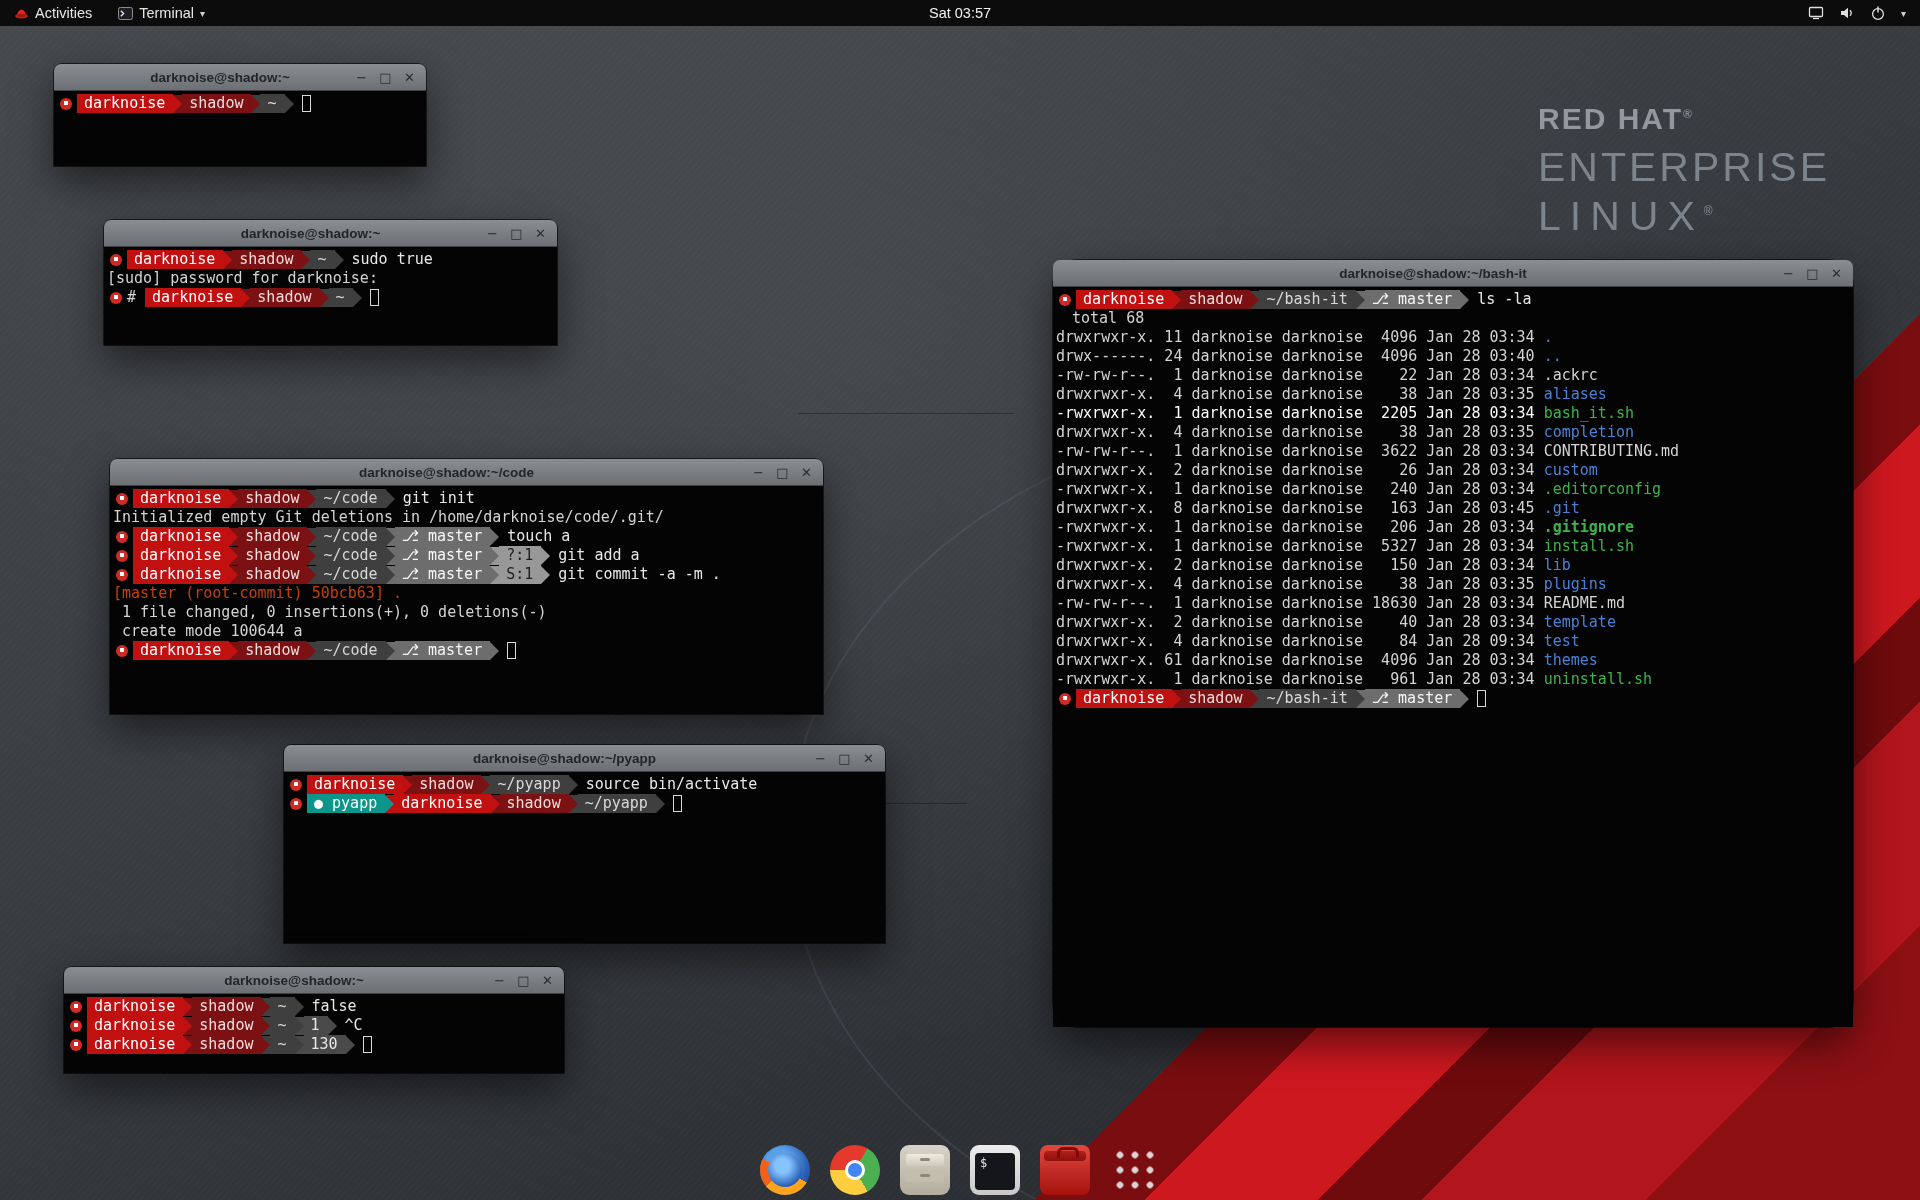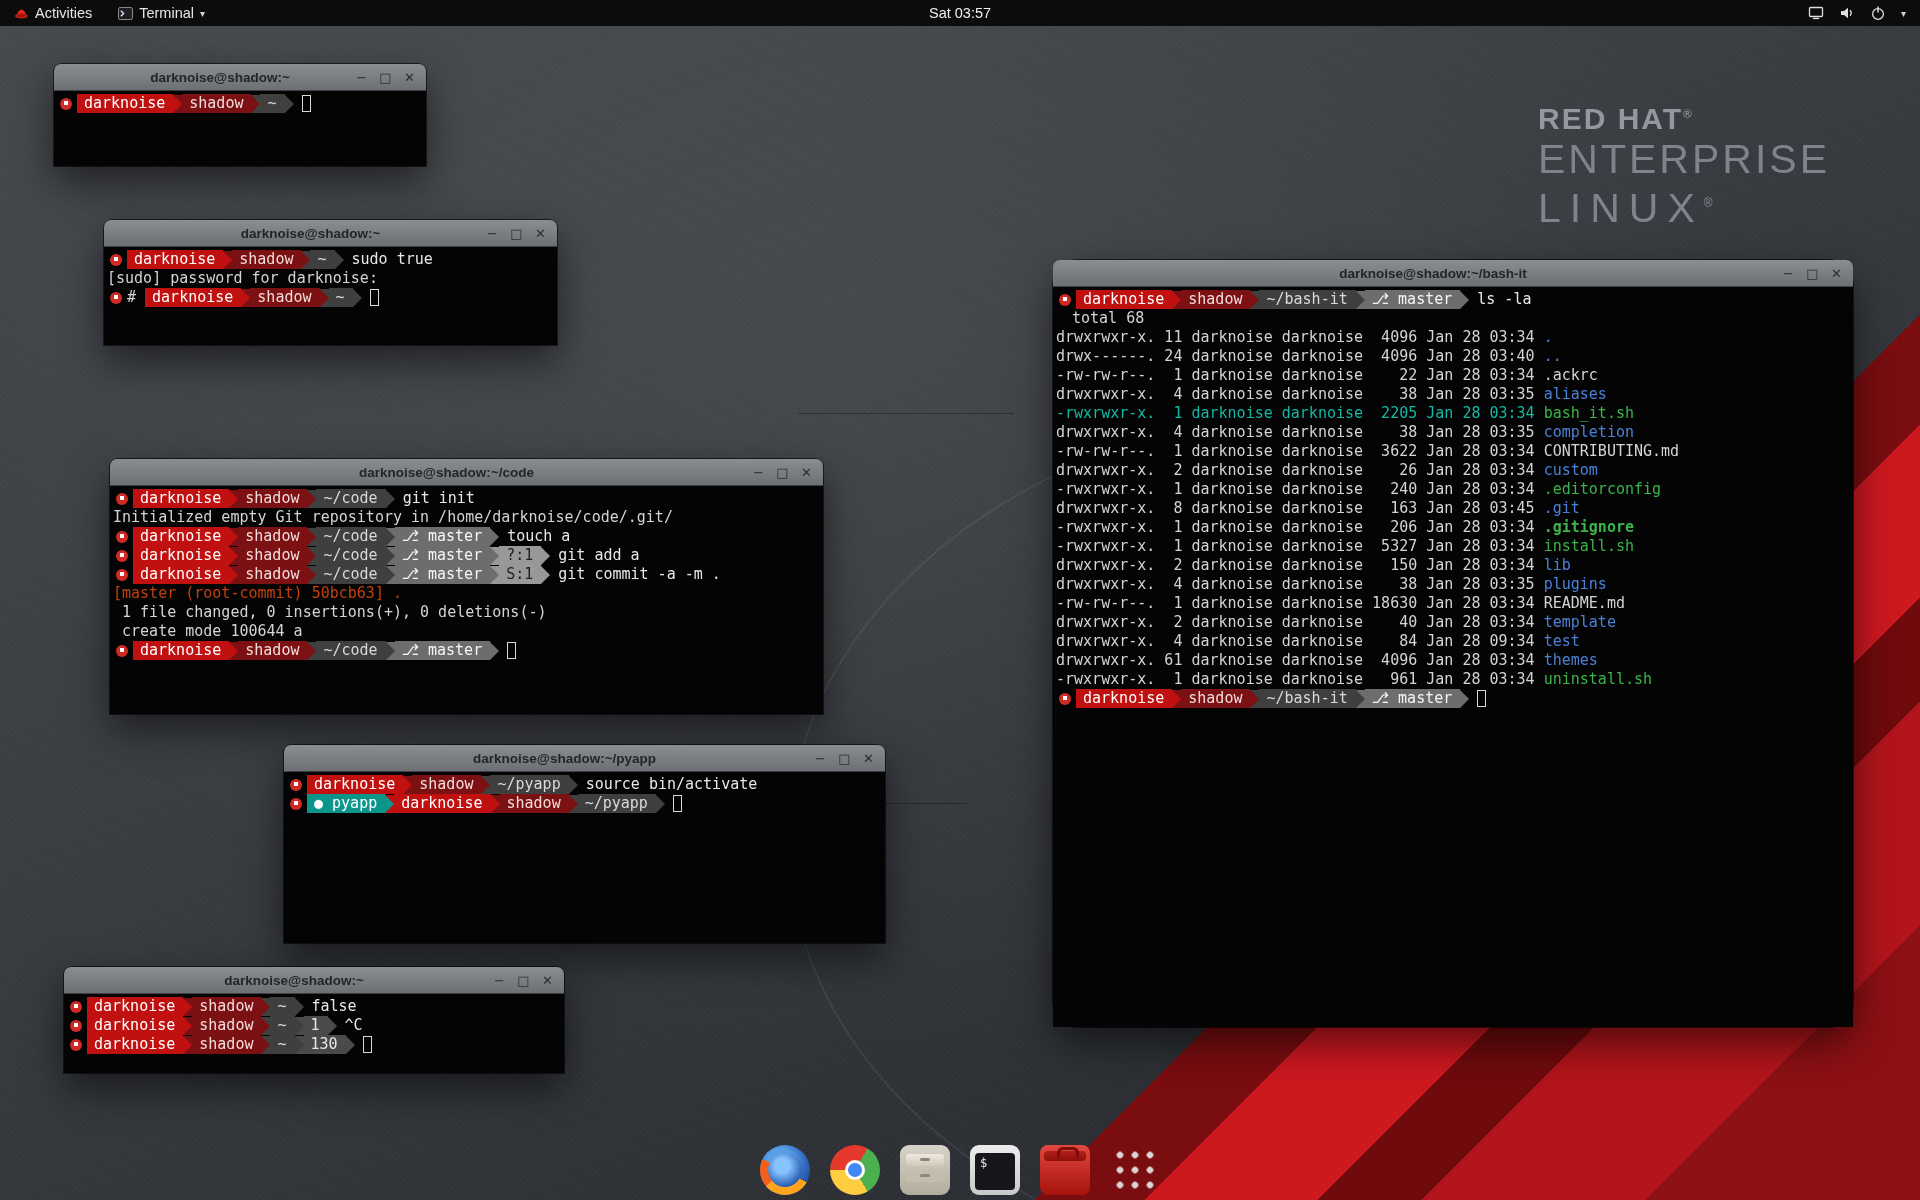--- a/index.html
+++ b/index.html
@@ -23,21 +23,21 @@
     background:linear-gradient(135deg,
       transparent 0 788px,
       #7a0d10 788px 866px,
       #ce1820 866px 988px,
       #6f0a0d 988px 1062px,
       #b2151b 1062px 1220px,
       #8c1014 1220px 1414px);}
   
   .brand{position:absolute;left:1538px;top:102px;z-index:4;user-select:none;}
   .brand .b1{font-size:30px;font-weight:700;letter-spacing:2px;color:#92989e;}
-  .brand .b2{font-size:41px;font-weight:400;letter-spacing:3px;color:#7d848b;margin-top:0;}
+  .brand .b2{font-size:41px;font-weight:400;letter-spacing:3px;color:#7d848b;margin-top:8px;}
   .brand .b3{font-size:41px;font-weight:400;letter-spacing:9px;color:#7d848b;margin-top:2px;}
   .brand sup{font-size:12px;color:#888e94;}
   
   .topbar{position:absolute;top:0;left:0;right:0;height:26px;background:rgba(10,10,10,0.97);
     display:flex;align-items:center;color:#e6e6e6;font-size:14.5px;z-index:60;}
   .topbar-left{display:flex;align-items:center;gap:14px;padding:0 8px;height:100%;}
   .tb-item{display:flex;align-items:center;gap:6px;height:100%;padding:0 6px;cursor:default;}
   .clock{position:absolute;left:50%;transform:translateX(-50%);font-size:14.5px;color:#f0f0f0;}
   .topbar-right{margin-left:auto;display:flex;align-items:center;gap:15px;padding:0 14px;height:100%;}
   .caret{font-size:10px;color:#cfcfcf;}
@@ -190,21 +190,21 @@
       <div class="titlebar">
         <span class="title">darknoise@shadow:~/code</span>
         <span class="controls">
           <span class="ctrl">−</span>
           <span class="ctrl">□</span>
           <span class="ctrl">✕</span>
         </span>
       </div>
       <div class="term-body">
         <div class="term-line"><span class="picon"></span><span class="seg" style="background-color: rgb(192, 16, 16); color: rgb(255, 255, 255);">darknoise</span><span class="sep" style="border-left-color: rgb(192, 16, 16); background-color: rgb(124, 17, 19);"></span><span class="seg" style="background-color: rgb(124, 17, 19); color: rgb(242, 220, 220);">shadow</span><span class="sep" style="border-left-color: rgb(124, 17, 19); background-color: rgb(63, 63, 63);"></span><span class="seg" style="background-color: rgb(63, 63, 63); color: rgb(217, 217, 217);">~/code</span><span class="sep" style="border-left-color: rgb(63, 63, 63);"></span><span class="cmd" style="color: rgb(232, 232, 232);">git init</span></div>
-        <div class="term-line"><span class="txt" style="color: rgb(212, 212, 212);">Initialized empty Git repository in /home/darknoise/code/.git/</span></div>
+        <div class="term-line"><span class="txt" style="color: rgb(212, 212, 212);">Initialized empty Git deletions in /home/darknoise/code/.git/</span></div>
         <div class="term-line"><span class="picon"></span><span class="seg" style="background-color: rgb(192, 16, 16); color: rgb(255, 255, 255);">darknoise</span><span class="sep" style="border-left-color: rgb(192, 16, 16); background-color: rgb(124, 17, 19);"></span><span class="seg" style="background-color: rgb(124, 17, 19); color: rgb(242, 220, 220);">shadow</span><span class="sep" style="border-left-color: rgb(124, 17, 19); background-color: rgb(63, 63, 63);"></span><span class="seg" style="background-color: rgb(63, 63, 63); color: rgb(217, 217, 217);">~/code</span><span class="sep" style="border-left-color: rgb(63, 63, 63); background-color: rgb(109, 109, 109);"></span><span class="seg" style="background-color: rgb(109, 109, 109); color: rgb(246, 246, 246);">⎇ master</span><span class="sep" style="border-left-color: rgb(109, 109, 109);"></span><span class="cmd" style="color: rgb(232, 232, 232);">touch a</span></div>
         <div class="term-line"><span class="picon"></span><span class="seg" style="background-color: rgb(192, 16, 16); color: rgb(255, 255, 255);">darknoise</span><span class="sep" style="border-left-color: rgb(192, 16, 16); background-color: rgb(124, 17, 19);"></span><span class="seg" style="background-color: rgb(124, 17, 19); color: rgb(242, 220, 220);">shadow</span><span class="sep" style="border-left-color: rgb(124, 17, 19); background-color: rgb(63, 63, 63);"></span><span class="seg" style="background-color: rgb(63, 63, 63); color: rgb(217, 217, 217);">~/code</span><span class="sep" style="border-left-color: rgb(63, 63, 63); background-color: rgb(109, 109, 109);"></span><span class="seg" style="background-color: rgb(109, 109, 109); color: rgb(246, 246, 246);">⎇ master</span><span class="sep" style="border-left-color: rgb(109, 109, 109); background-color: rgb(152, 152, 152);"></span><span class="seg" style="background-color: rgb(152, 152, 152); color: rgb(31, 31, 31);">?:1</span><span class="sep" style="border-left-color: rgb(152, 152, 152);"></span><span class="cmd" style="color: rgb(232, 232, 232);">git add a</span></div>
         <div class="term-line"><span class="picon"></span><span class="seg" style="background-color: rgb(192, 16, 16); color: rgb(255, 255, 255);">darknoise</span><span class="sep" style="border-left-color: rgb(192, 16, 16); background-color: rgb(124, 17, 19);"></span><span class="seg" style="background-color: rgb(124, 17, 19); color: rgb(242, 220, 220);">shadow</span><span class="sep" style="border-left-color: rgb(124, 17, 19); background-color: rgb(63, 63, 63);"></span><span class="seg" style="background-color: rgb(63, 63, 63); color: rgb(217, 217, 217);">~/code</span><span class="sep" style="border-left-color: rgb(63, 63, 63); background-color: rgb(109, 109, 109);"></span><span class="seg" style="background-color: rgb(109, 109, 109); color: rgb(246, 246, 246);">⎇ master</span><span class="sep" style="border-left-color: rgb(109, 109, 109); background-color: rgb(152, 152, 152);"></span><span class="seg" style="background-color: rgb(152, 152, 152); color: rgb(31, 31, 31);">S:1</span><span class="sep" style="border-left-color: rgb(152, 152, 152);"></span><span class="cmd" style="color: rgb(232, 232, 232);">git commit -a -m .</span></div>
         <div class="term-line"><span class="txt" style="color: #c2410c;">[master (root-commit) 50bcb63] .</span></div>
         <div class="term-line"><span class="txt" style="color: rgb(212, 212, 212);"> 1 file changed, 0 insertions(+), 0 deletions(-)</span></div>
         <div class="term-line"><span class="txt" style="color: rgb(212, 212, 212);"> create mode 100644 a</span></div>
         <div class="term-line"><span class="picon"></span><span class="seg" style="background-color: rgb(192, 16, 16); color: rgb(255, 255, 255);">darknoise</span><span class="sep" style="border-left-color: rgb(192, 16, 16); background-color: rgb(124, 17, 19);"></span><span class="seg" style="background-color: rgb(124, 17, 19); color: rgb(242, 220, 220);">shadow</span><span class="sep" style="border-left-color: rgb(124, 17, 19); background-color: rgb(63, 63, 63);"></span><span class="seg" style="background-color: rgb(63, 63, 63); color: rgb(217, 217, 217);">~/code</span><span class="sep" style="border-left-color: rgb(63, 63, 63); background-color: rgb(109, 109, 109);"></span><span class="seg" style="background-color: rgb(109, 109, 109); color: rgb(246, 246, 246);">⎇ master</span><span class="sep" style="border-left-color: rgb(109, 109, 109);"></span><span class="cursor"></span></div>
       </div>
     </div>
     <div class="window" style="left: 284px; top: 745px; width: 601px; height: 198px; z-index: 13;">
@@ -245,21 +245,21 @@
           <span class="ctrl">✕</span>
         </span>
       </div>
       <div class="term-body">
         <div class="term-line"><span class="picon"></span><span class="seg" style="background-color: rgb(192, 16, 16); color: rgb(255, 255, 255);">darknoise</span><span class="sep" style="border-left-color: rgb(192, 16, 16); background-color: rgb(124, 17, 19);"></span><span class="seg" style="background-color: rgb(124, 17, 19); color: rgb(242, 220, 220);">shadow</span><span class="sep" style="border-left-color: rgb(124, 17, 19); background-color: rgb(63, 63, 63);"></span><span class="seg" style="background-color: rgb(63, 63, 63); color: rgb(217, 217, 217);">~/bash-it</span><span class="sep" style="border-left-color: rgb(63, 63, 63); background-color: rgb(109, 109, 109);"></span><span class="seg" style="background-color: rgb(109, 109, 109); color: rgb(246, 246, 246);">⎇ master</span><span class="sep" style="border-left-color: rgb(109, 109, 109);"></span><span class="cmd" style="color: rgb(232, 232, 232);">ls -la</span></div>
         <div class="term-line"><span class="txt" style="color: rgb(212, 212, 212); margin-left: 16px;">total 68</span></div>
         <div class="term-line"><span class="txt" style="color: rgb(212, 212, 212);">drwxrwxr-x. 11 darknoise darknoise  4096 Jan 28 03:34 </span><span class="txt" style="color: rgb(75, 130, 216);">.</span></div>
         <div class="term-line"><span class="txt" style="color: rgb(212, 212, 212);">drwx------. 24 darknoise darknoise  4096 Jan 28 03:40 </span><span class="txt" style="color: rgb(75, 130, 216);">..</span></div>
         <div class="term-line"><span class="txt" style="color: rgb(212, 212, 212);">-rw-rw-r--.  1 darknoise darknoise    22 Jan 28 03:34 </span><span class="txt" style="color: rgb(212, 212, 212);">.ackrc</span></div>
         <div class="term-line"><span class="txt" style="color: rgb(212, 212, 212);">drwxrwxr-x.  4 darknoise darknoise    38 Jan 28 03:35 </span><span class="txt" style="color: rgb(75, 130, 216);">aliases</span></div>
-        <div class="term-line"><span class="txt" style="color: #14b8a6;">-rwxrwxr-x.  1 darknoise darknoise  2205 Jan 28 03:34 </span><span class="txt" style="color: rgb(59, 181, 74);">bash_it.sh</span></div>
+        <div class="term-line"><span class="txt" style="color: #ffffff;">-rwxrwxr-x.  1 darknoise darknoise  2205 Jan 28 03:34 </span><span class="txt" style="color: rgb(59, 181, 74);">bash_it.sh</span></div>
         <div class="term-line"><span class="txt" style="color: rgb(212, 212, 212);">drwxrwxr-x.  4 darknoise darknoise    38 Jan 28 03:35 </span><span class="txt" style="color: rgb(75, 130, 216);">completion</span></div>
         <div class="term-line"><span class="txt" style="color: rgb(212, 212, 212);">-rw-rw-r--.  1 darknoise darknoise  3622 Jan 28 03:34 </span><span class="txt" style="color: rgb(212, 212, 212);">CONTRIBUTING.md</span></div>
         <div class="term-line"><span class="txt" style="color: rgb(212, 212, 212);">drwxrwxr-x.  2 darknoise darknoise    26 Jan 28 03:34 </span><span class="txt" style="color: rgb(75, 130, 216);">custom</span></div>
         <div class="term-line"><span class="txt" style="color: rgb(212, 212, 212);">-rwxrwxr-x.  1 darknoise darknoise   240 Jan 28 03:34 </span><span class="txt" style="color: rgb(59, 181, 74);">.editorconfig</span></div>
         <div class="term-line"><span class="txt" style="color: rgb(212, 212, 212);">drwxrwxr-x.  8 darknoise darknoise   163 Jan 28 03:45 </span><span class="txt" style="color: rgb(75, 130, 216);">.git</span></div>
         <div class="term-line"><span class="txt" style="color: rgb(212, 212, 212);">-rwxrwxr-x.  1 darknoise darknoise   206 Jan 28 03:34 </span><span class="txt" style="color: rgb(59, 181, 74); font-weight: bold;">.gitignore</span></div>
         <div class="term-line"><span class="txt" style="color: rgb(212, 212, 212);">-rwxrwxr-x.  1 darknoise darknoise  5327 Jan 28 03:34 </span><span class="txt" style="color: rgb(59, 181, 74);">install.sh</span></div>
         <div class="term-line"><span class="txt" style="color: rgb(212, 212, 212);">drwxrwxr-x.  2 darknoise darknoise   150 Jan 28 03:34 </span><span class="txt" style="color: rgb(75, 130, 216);">lib</span></div>
         <div class="term-line"><span class="txt" style="color: rgb(212, 212, 212);">drwxrwxr-x.  4 darknoise darknoise    38 Jan 28 03:35 </span><span class="txt" style="color: rgb(75, 130, 216);">plugins</span></div>
         <div class="term-line"><span class="txt" style="color: rgb(212, 212, 212);">-rw-rw-r--.  1 darknoise darknoise 18630 Jan 28 03:34 </span><span class="txt" style="color: rgb(212, 212, 212);">README.md</span></div>

